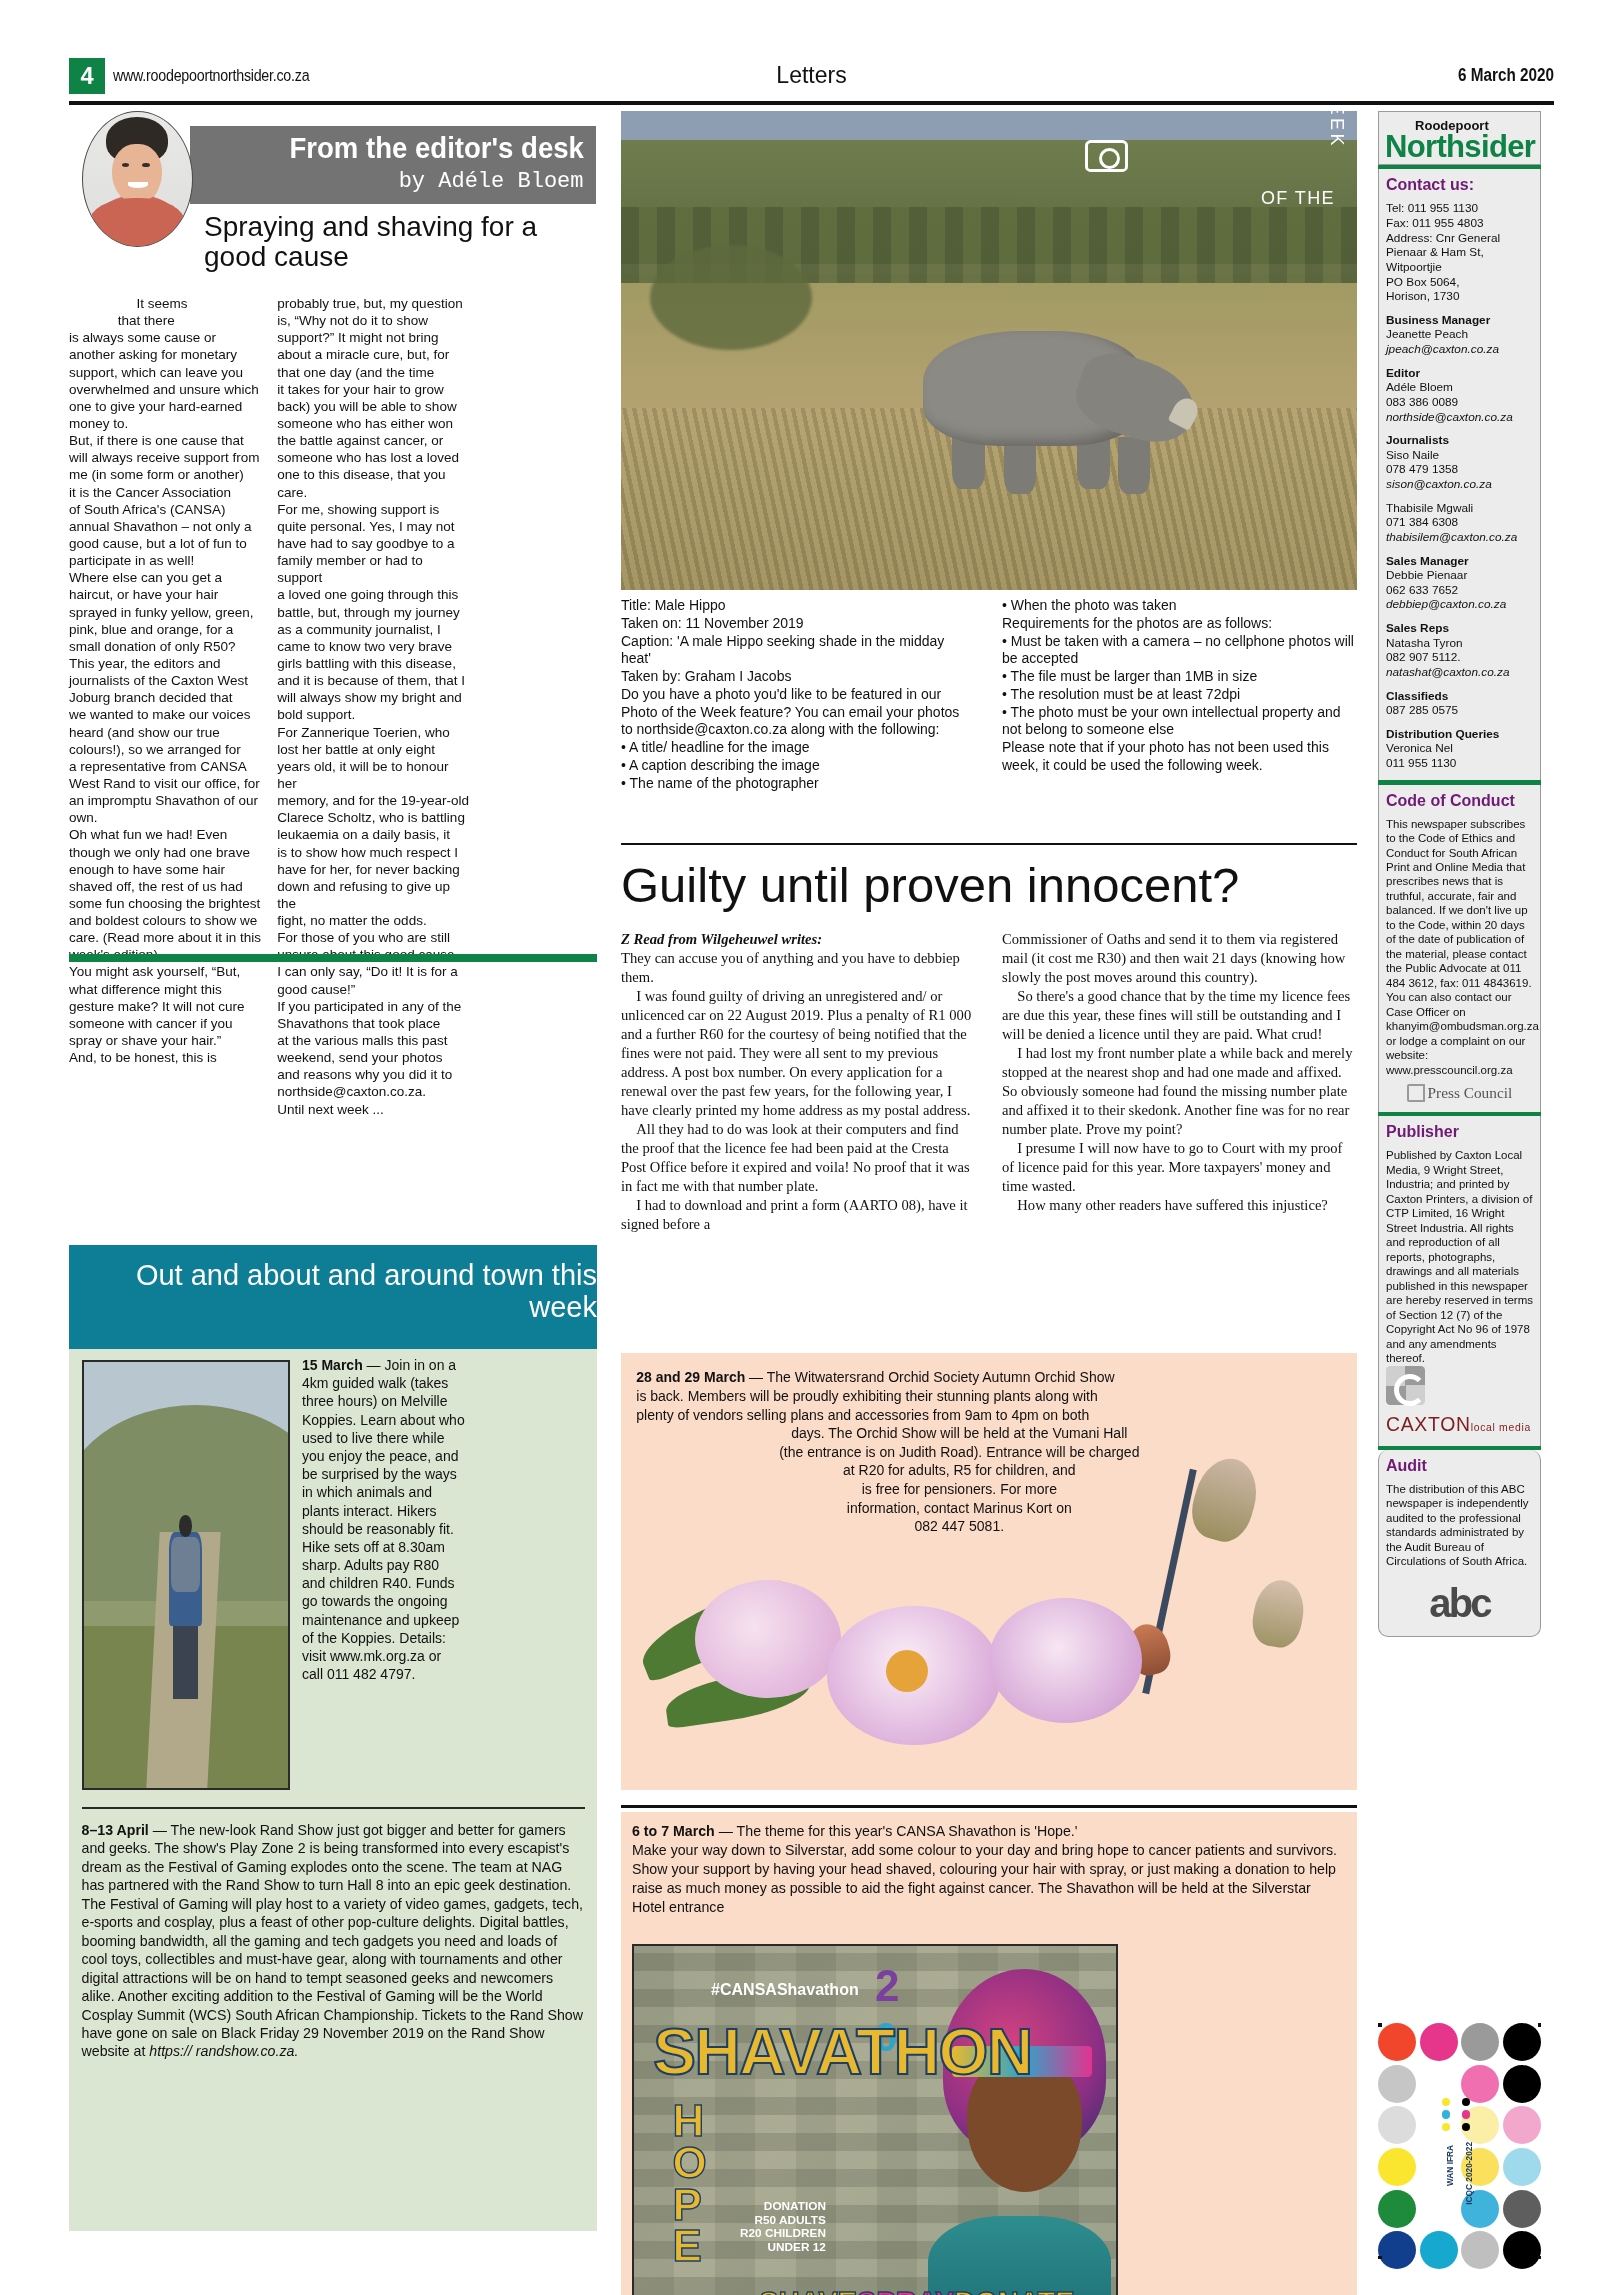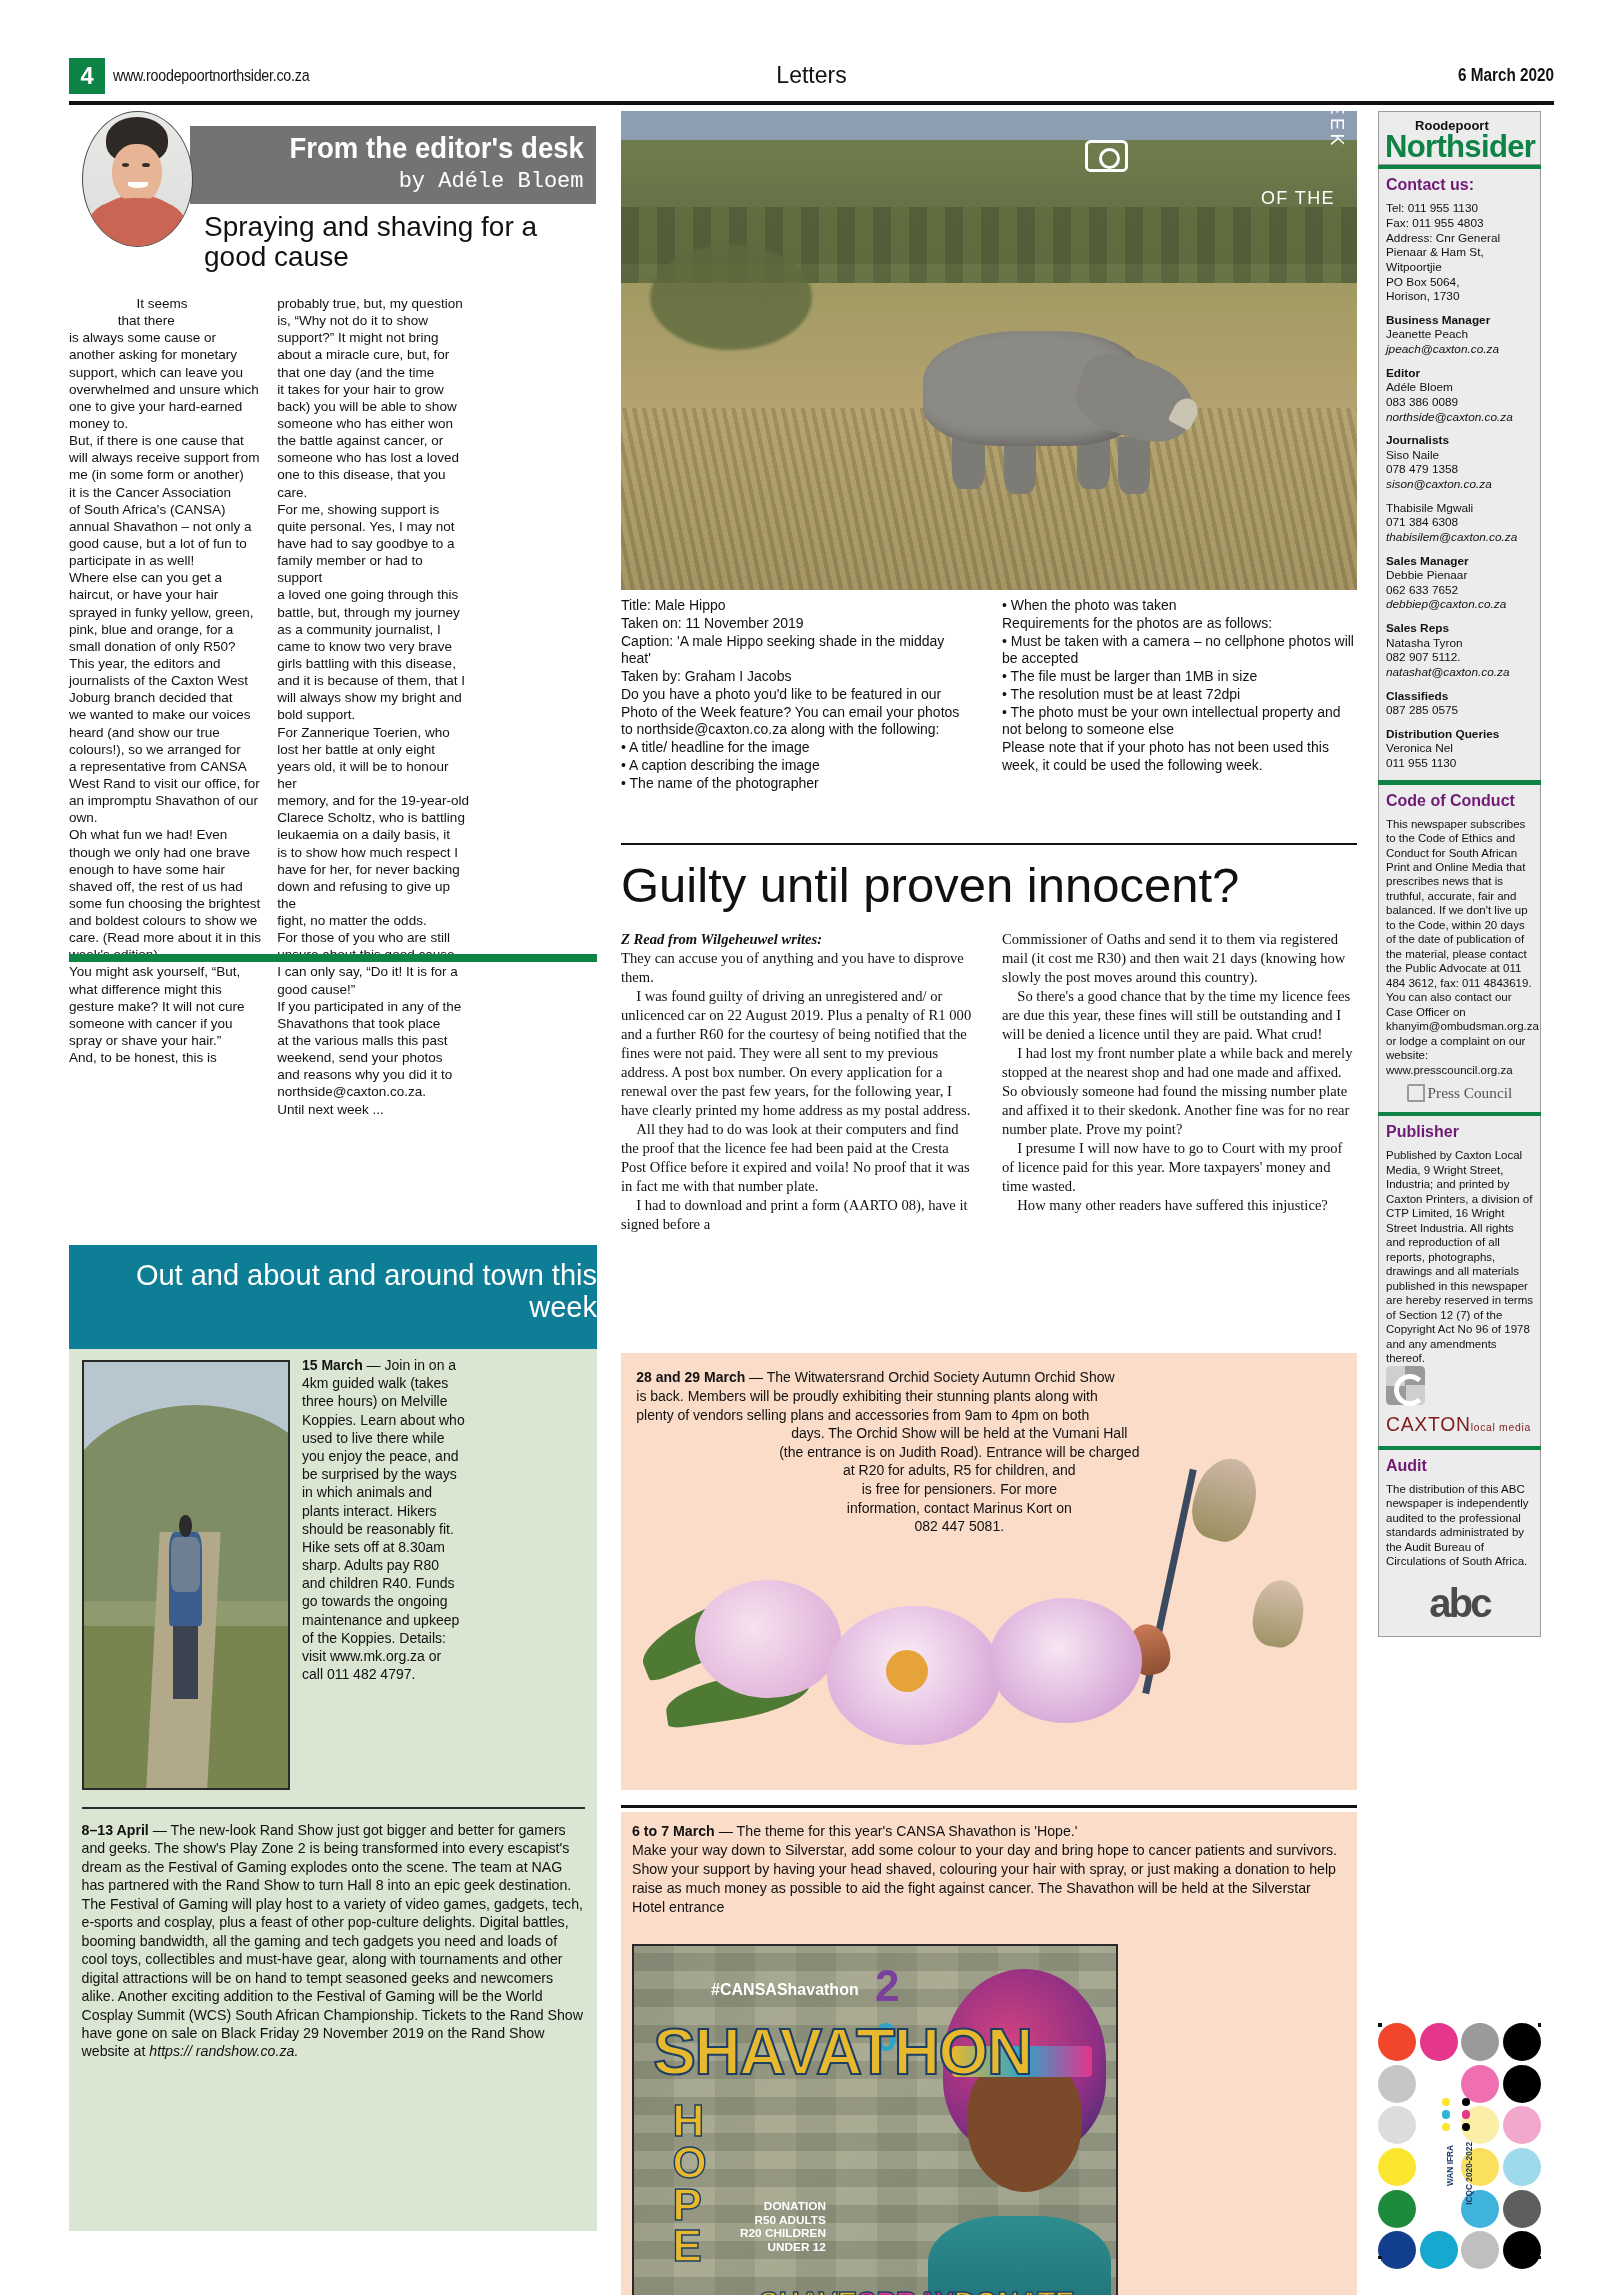--- a/index.html
+++ b/index.html
@@ -352,21 +352,21 @@
     font-size:13px; font-weight:bold; margin-left:30.5px; line-height:1;
     font-family:"Liberation Sans Narrow","Liberation Sans",sans-serif;
   }
   .logo-main {
     color:#0f8246; font-size:30.5px; font-weight:bold; line-height:.92; letter-spacing:-0.7px;
     font-family:"Liberation Sans Narrow","Liberation Sans",sans-serif;
     transform:scaleX(1.02); transform-origin:left;
   }
   .side-sep { height:4.2px; background:#0f8246; }
   .side-sec { background:#ececec; border-left:0.7px solid #9b9b9b; border-right:0.7px solid #9b9b9b; padding:7px 7px 9.7px 7px; }
-  .side-sec.last { border-bottom:0.7px solid #9b9b9b; }
+  .side-sec.last { border-bottom:0.7px solid #9b9b9b;border-radius:10px; }
   .side-h {
     color:#701a75; font-size:16px; font-weight:bold; margin-bottom:7px;
     font-family:"Liberation Sans Narrow","Liberation Sans",sans-serif;
   }
   .side-t { font-size:11.8px; line-height:1.24; font-family:"Liberation Sans Narrow","Liberation Sans",sans-serif; }
   .side-t .b { font-weight:bold; }
   .side-t .i { font-style:italic; }
   .side-t .blk { display:block; margin-top:9px; }
   .side-tiny { font-size:11.5px; line-height:1.26; font-family:"Liberation Sans Narrow","Liberation Sans",sans-serif; }
   .presslogo { text-align:center; margin-top:7px; font-family:"Liberation Serif",serif; font-size:15.3px; color:#555; }
@@ -598,21 +598,21 @@
 • The photo must be your own intellectual property and not belong to someone else
 Please note that if your photo has not been used this week, it could be used the following week.</div>
     </div>
 
     <div class="guilty-rule"></div>
     <div class="guilty-head">Guilty until proven innocent?</div>
 
     <div class="guilty-cols">
       <div class="c">
         <p class="lead">Z Read from Wilgeheuwel writes:</p>
-        <p>They can accuse you of anything and you have to disprove them.</p>
+        <p>They can accuse you of anything and you have to debbiep them.</p>
         <p class="ind">I was found guilty of driving an unregistered and/ or unlicenced car on 22 August 2019. Plus a penalty of R1 000 and a further R60 for the courtesy of being notified that the fines were not paid. They were all sent to my previous address. A post box number. On every application for a renewal over the past few years, for the following year, I have clearly printed my home address as my postal address.</p>
         <p class="ind">All they had to do was look at their computers and find the proof that the licence fee had been paid at the Cresta Post Office before it expired and voila! No proof that it was in fact me with that number plate.</p>
         <p class="ind">I had to download and print a form (AARTO 08), have it signed before a</p>
       </div>
       <div class="c">
         <p>Commissioner of Oaths and send it to them via registered mail (it cost me R30) and then wait 21 days (knowing how slowly the post moves around this country).</p>
         <p class="ind">So there's a good chance that by the time my licence fees are due this year, these fines will still be outstanding and I will be denied a licence until they are paid. What crud!</p>
         <p class="ind">I had lost my front number plate a while back and merely stopped at the nearest shop and had one made and affixed. So obviously someone had found the missing number plate and affixed it to their skedonk. Another fine was for no rear number plate. Prove my point?</p>
         <p class="ind">I presume I will now have to go to Court with my proof of licence paid for this year. More taxpayers' money and time wasted.</p>
         <p class="ind">How many other readers have suffered this injustice?</p>

